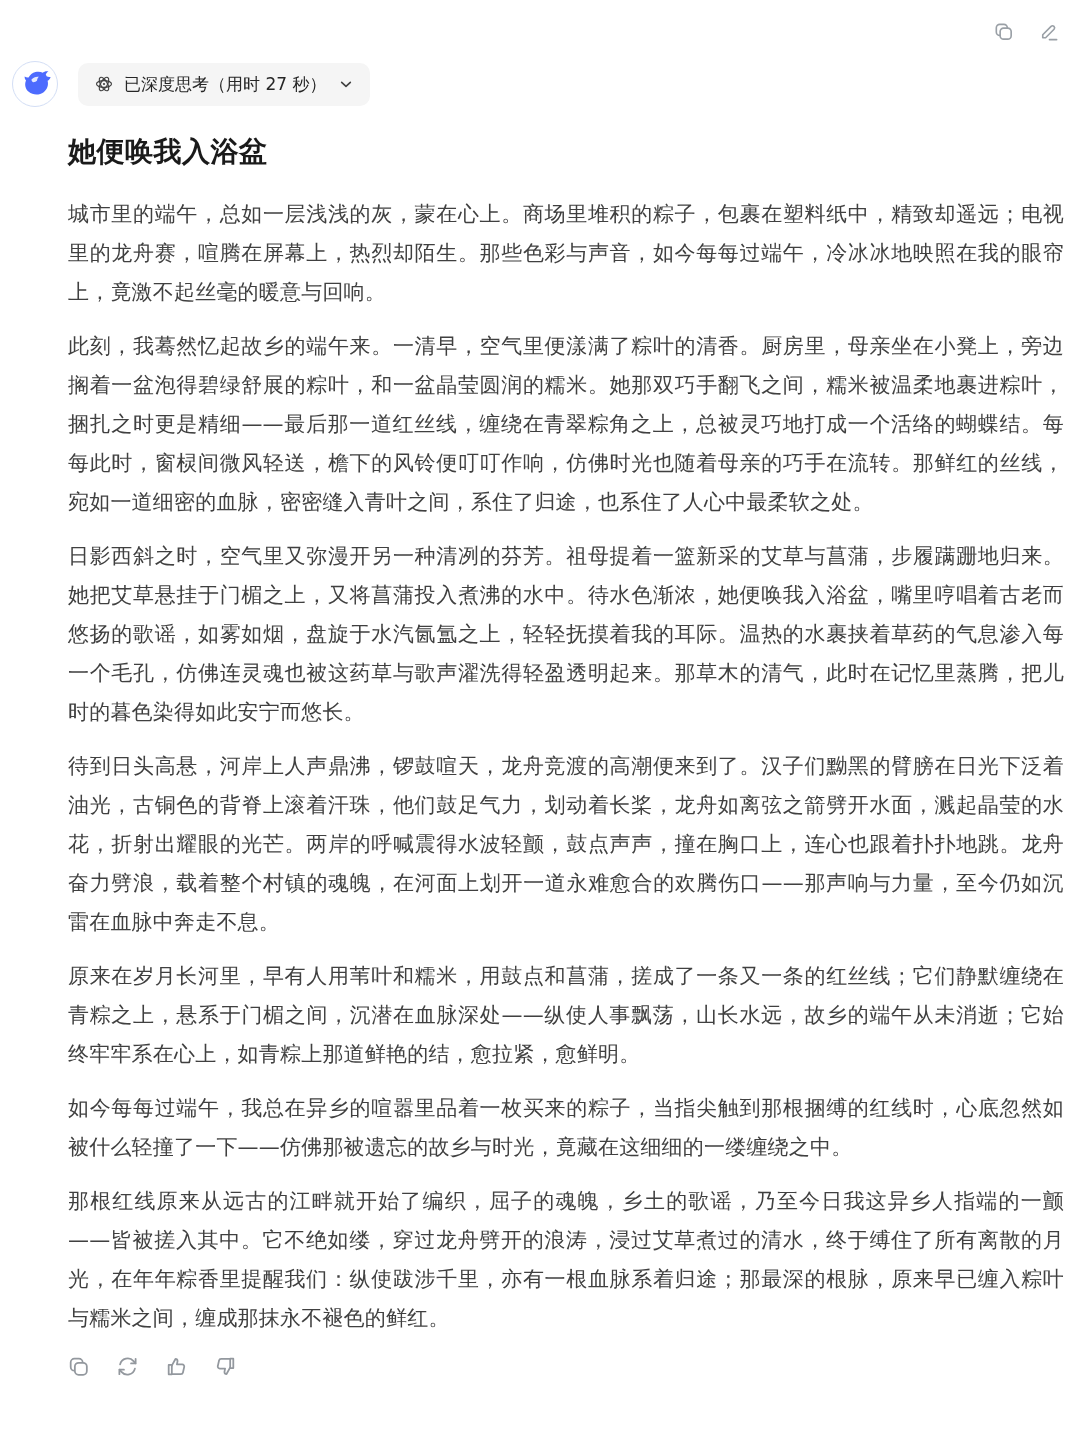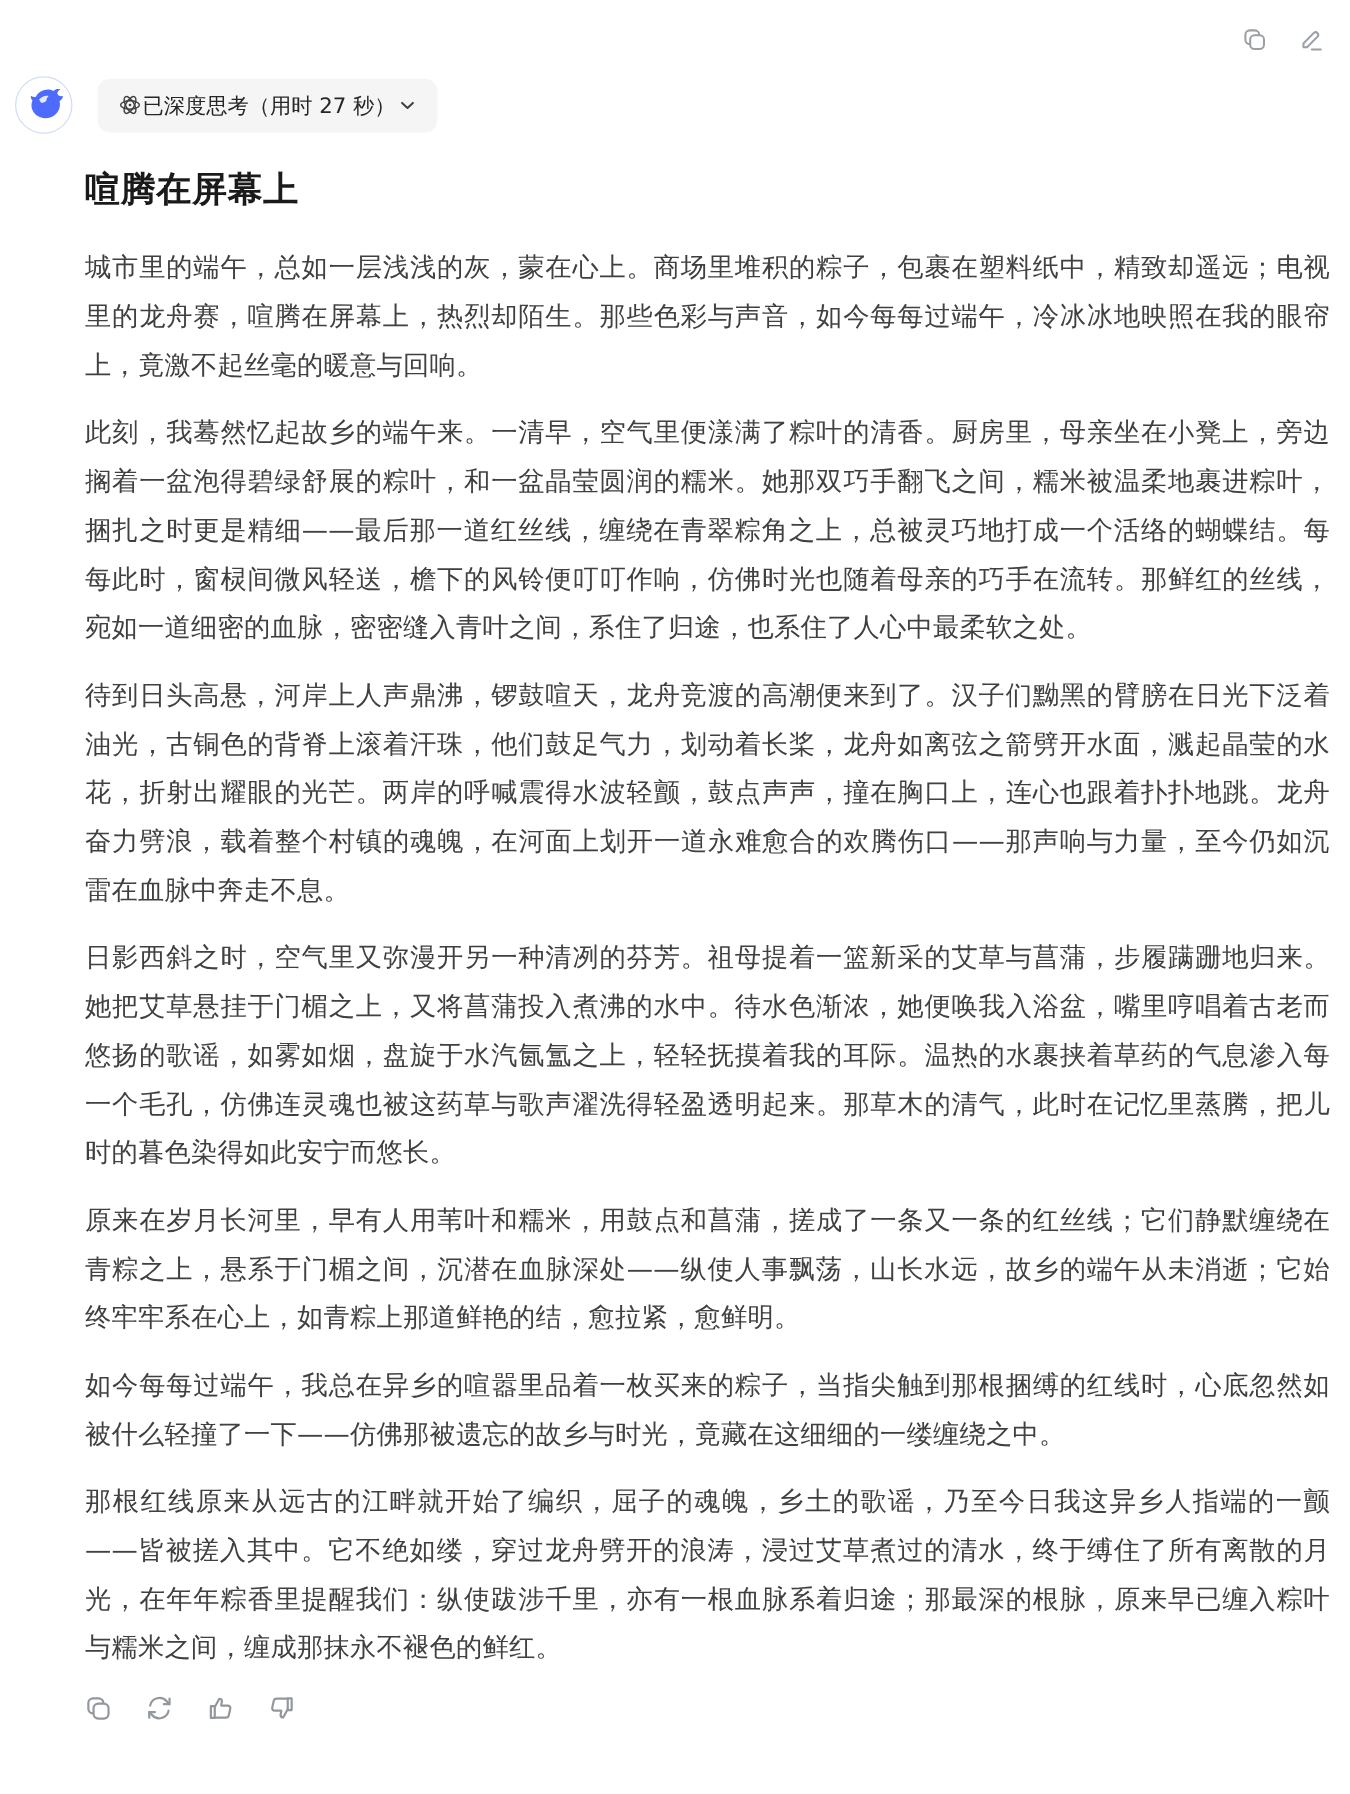--- a/index.html
+++ b/index.html
@@ -60,20 +60,21 @@
     border: 1.5px solid #d3def5;
     background: #ffffff;
     display: flex;
     align-items: center;
     justify-content: center;
     flex: 0 0 auto;
   }
   .think-pill {
     display: inline-flex;
     align-items: center;
+    gap: 10px;
     background: #f5f5f5;
     border: none;
     border-radius: 10px;
     padding: 10px 16px;
     font-size: 17px;
     color: #262626;
     cursor: pointer;
     font-family: inherit;
   }
   .think-pill .pill-icon { color: #404040; display: inline-flex; }
@@ -155,26 +156,26 @@
       <span>已深度思考（用时 27 秒）</span>
       <span class="chev">
         <svg width="16" height="16" viewBox="0 0 24 24" fill="none" stroke="currentColor" stroke-width="2.4" stroke-linecap="round" stroke-linejoin="round">
           <path d="M5.5 9.5 12 15.5l6.5-6"></path>
         </svg>
       </span>
     </button>
   </div>
 
   <div class="article">
-    <h1>喧腾在屏幕上</h1>
+    <h1>她便唤我入浴盆</h1>
     <div id="article-body">
         <p class="para">城市里的端午，总如一层浅浅的灰，蒙在心上。商场里堆积的粽子，包裹在塑料纸中，精致却遥远；电视里的龙舟赛，喧腾在屏幕上，热烈却陌生。那些色彩与声音，如今每每过端午，冷冰冰地映照在我的眼帘上，竟激不起丝毫的暖意与回响。</p>
         <p class="para">此刻，我蓦然忆起故乡的端午来。一清早，空气里便漾满了粽叶的清香。厨房里，母亲坐在小凳上，旁边搁着一盆泡得碧绿舒展的粽叶，和一盆晶莹圆润的糯米。她那双巧手翻飞之间，糯米被温柔地裹进粽叶，捆扎之时更是精细——最后那一道红丝线，缠绕在青翠粽角之上，总被灵巧地打成一个活络的蝴蝶结。每每此时，窗棂间微风轻送，檐下的风铃便叮叮作响，仿佛时光也随着母亲的巧手在流转。那鲜红的丝线，宛如一道细密的血脉，密密缝入青叶之间，系住了归途，也系住了人心中最柔软之处。</p>
+        <p class="para">日影西斜之时，空气里又弥漫开另一种清冽的芬芳。祖母提着一篮新采的艾草与菖蒲，步履蹒跚地归来。她把艾草悬挂于门楣之上，又将菖蒲投入煮沸的水中。待水色渐浓，她便唤我入浴盆，嘴里哼唱着古老而悠扬的歌谣，如雾如烟，盘旋于水汽氤氲之上，轻轻抚摸着我的耳际。温热的水裹挟着草药的气息渗入每一个毛孔，仿佛连灵魂也被这药草与歌声濯洗得轻盈透明起来。那草木的清气，此时在记忆里蒸腾，把儿时的暮色染得如此安宁而悠长。</p>
         <p class="para">待到日头高悬，河岸上人声鼎沸，锣鼓喧天，龙舟竞渡的高潮便来到了。汉子们黝黑的臂膀在日光下泛着油光，古铜色的背脊上滚着汗珠，他们鼓足气力，划动着长桨，龙舟如离弦之箭劈开水面，溅起晶莹的水花，折射出耀眼的光芒。两岸的呼喊震得水波轻颤，鼓点声声，撞在胸口上，连心也跟着扑扑地跳。龙舟奋力劈浪，载着整个村镇的魂魄，在河面上划开一道永难愈合的欢腾伤口——那声响与力量，至今仍如沉雷在血脉中奔走不息。</p>
-        <p class="para">日影西斜之时，空气里又弥漫开另一种清冽的芬芳。祖母提着一篮新采的艾草与菖蒲，步履蹒跚地归来。她把艾草悬挂于门楣之上，又将菖蒲投入煮沸的水中。待水色渐浓，她便唤我入浴盆，嘴里哼唱着古老而悠扬的歌谣，如雾如烟，盘旋于水汽氤氲之上，轻轻抚摸着我的耳际。温热的水裹挟着草药的气息渗入每一个毛孔，仿佛连灵魂也被这药草与歌声濯洗得轻盈透明起来。那草木的清气，此时在记忆里蒸腾，把儿时的暮色染得如此安宁而悠长。</p>
         <p class="para">原来在岁月长河里，早有人用苇叶和糯米，用鼓点和菖蒲，搓成了一条又一条的红丝线；它们静默缠绕在青粽之上，悬系于门楣之间，沉潜在血脉深处——纵使人事飘荡，山长水远，故乡的端午从未消逝；它始终牢牢系在心上，如青粽上那道鲜艳的结，愈拉紧，愈鲜明。</p>
         <p class="para">如今每每过端午，我总在异乡的喧嚣里品着一枚买来的粽子，当指尖触到那根捆缚的红线时，心底忽然如被什么轻撞了一下——仿佛那被遗忘的故乡与时光，竟藏在这细细的一缕缠绕之中。</p>
         <p class="para">那根红线原来从远古的江畔就开始了编织，屈子的魂魄，乡土的歌谣，乃至今日我这异乡人指端的一颤——皆被搓入其中。它不绝如缕，穿过龙舟劈开的浪涛，浸过艾草煮过的清水，终于缚住了所有离散的月光，在年年粽香里提醒我们：纵使跋涉千里，亦有一根血脉系着归途；那最深的根脉，原来早已缠入粽叶与糯米之间，缠成那抹永不褪色的鲜红。</p>
       </div>
   </div>
 
   <div class="footer-actions">
     <button class="icon-btn">
       <span>
         <svg width="25" height="25" viewBox="0 0 24 24" fill="none" stroke="currentColor" stroke-width="1.7" stroke-linecap="round" stroke-linejoin="round">

